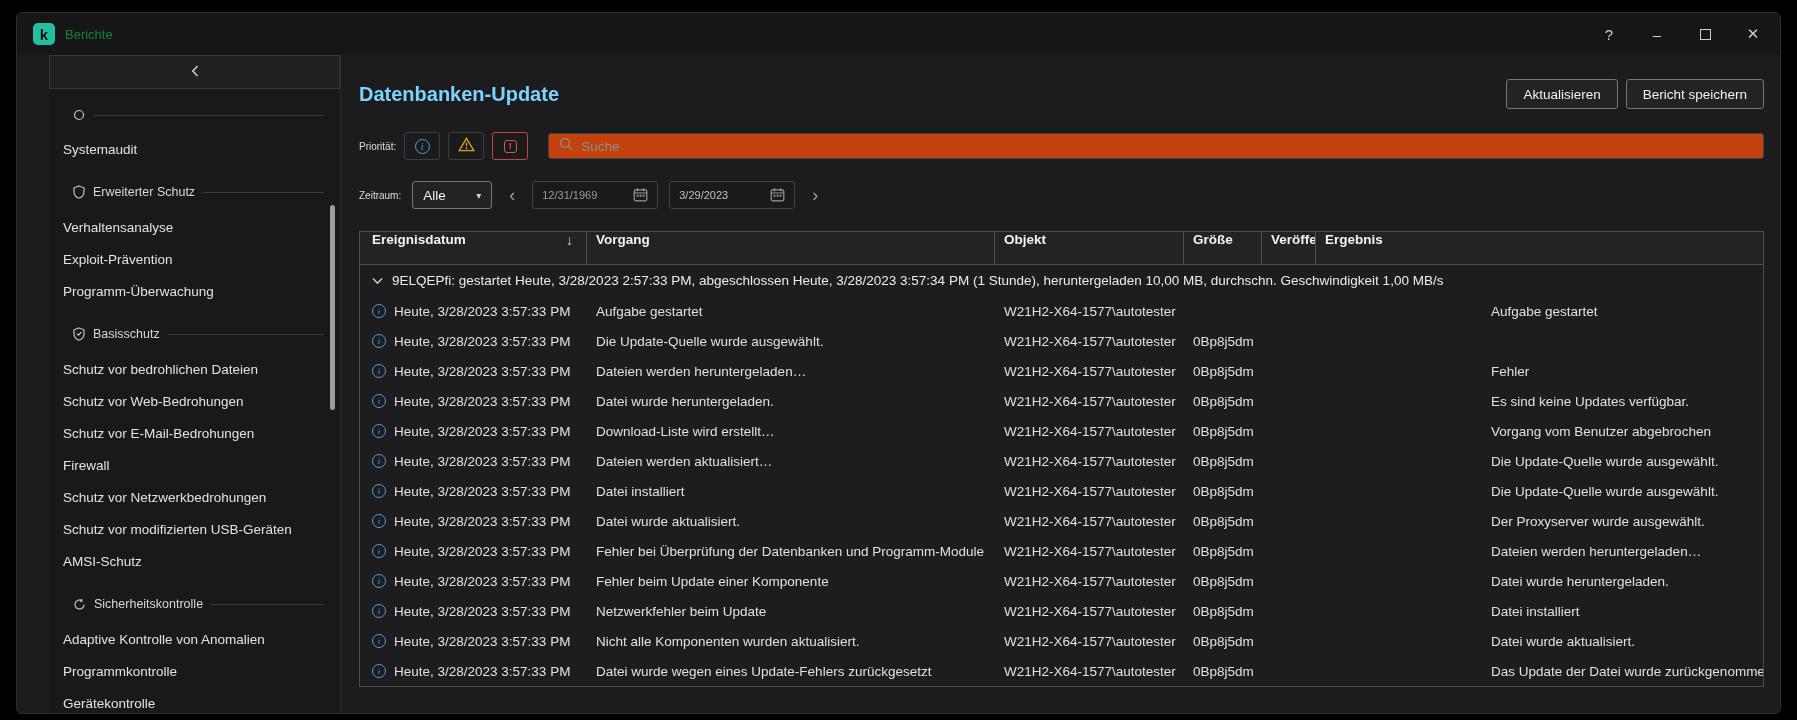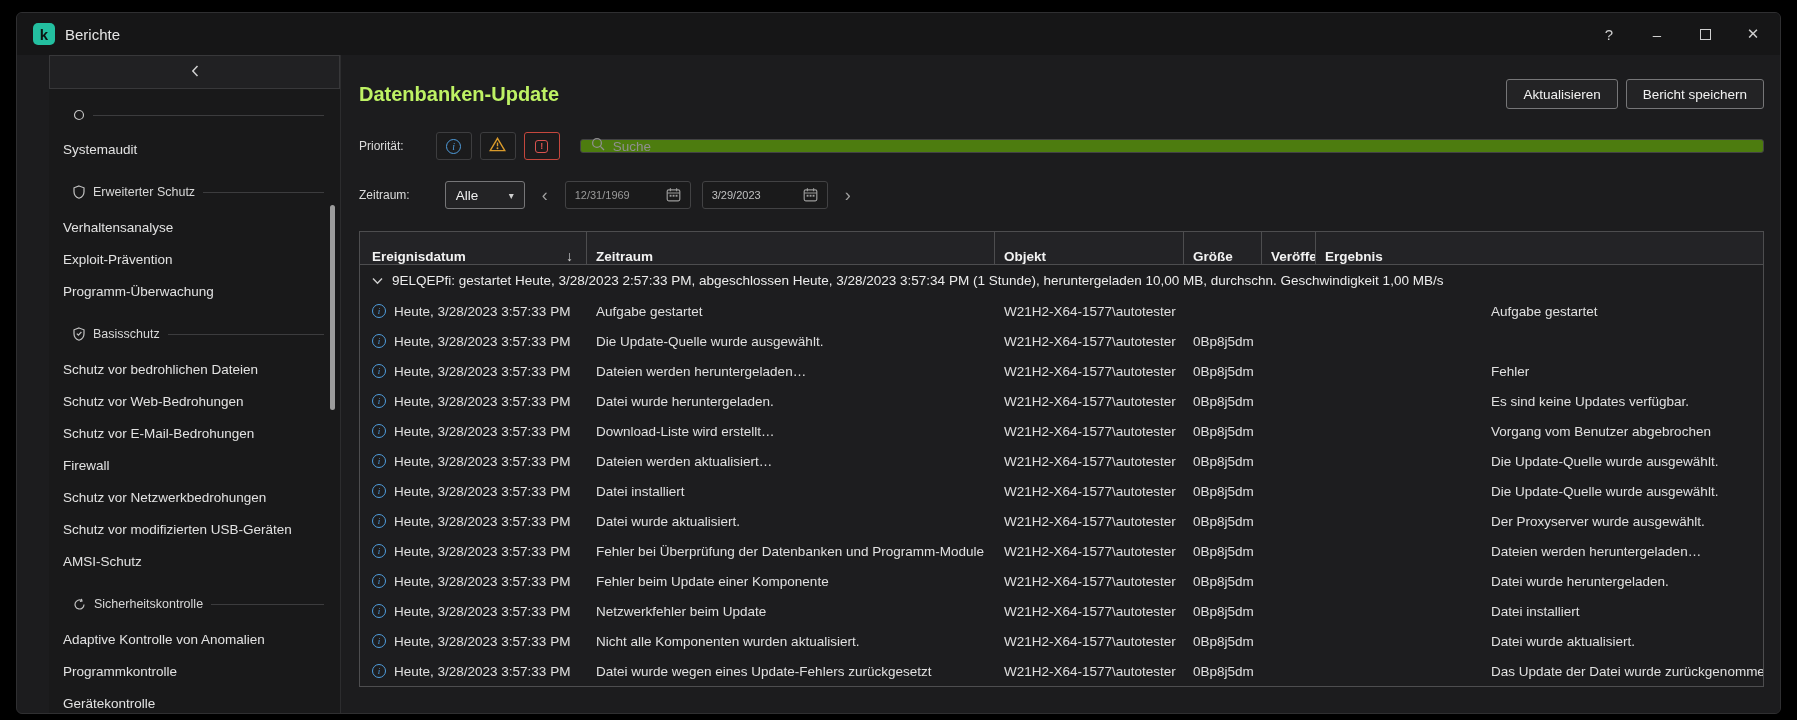--- a/index.html
+++ b/index.html
@@ -1,61 +1,61 @@
 <!DOCTYPE html>
 <html><head>
 <meta charset="utf-8">
 <style>
   *{box-sizing:border-box;margin:0;padding:0;}
   html,body{width:1797px;height:720px;background:#000;font-family:"Liberation Sans",sans-serif;overflow:hidden;}
   .window{position:absolute;left:16px;top:12px;width:1765px;height:702px;background:#1c1c1e;border:1px solid #2f2f31;border-radius:6px;overflow:hidden;display:flex;flex-direction:column;}
   
   .titlebar{height:42px;display:flex;align-items:center;padding:0 10px 0 16px;background:#161617;flex:none;}
   .logo{width:22px;height:22px;border-radius:5px;background:#23bfa0;color:#0c1512;font-weight:bold;font-size:15px;display:flex;align-items:center;justify-content:center;margin-right:10px;}
-  .app-title{font-size:15px;color:#e5e5e5;}
+  .app-title{font-size:13px;color:#15803d;}
   .tb-controls{margin-left:auto;display:flex;align-items:center;gap:14px;}
   .tb-btn{width:34px;height:28px;display:flex;align-items:center;justify-content:center;color:#cfcfcf;font-size:15px;cursor:pointer;}
   .max-box{width:11px;height:11px;border:1.5px solid #cfcfcf;display:inline-block;}
   
   .app-body{flex:1;display:flex;min-height:0;}
   .sidebar{width:292px;flex:none;background:#19191a;border-right:1px solid #2c2c2e;position:relative;overflow:hidden;margin-left:32px;}
   .collapse-bar{height:34px;border:1px solid #38383a;background:#212123;display:flex;align-items:center;justify-content:center;cursor:pointer;}
   .sb-section{margin-top:6px;}
   .sb-head{display:flex;align-items:center;gap:8px;padding:14px 16px 12px 24px;}
   .sb-ic{display:flex;align-items:center;flex:none;}
   .sb-sec-label{font-size:12.5px;color:#d8d8d8;white-space:nowrap;}
   .sb-line{flex:1;height:1px;background:#3c3c3e;}
   .sb-item{padding:0 16px 0 14px;font-size:13.5px;color:#e2e2e2;white-space:nowrap;height:32px;display:flex;align-items:center;cursor:pointer;}
   .sb-scroll-thumb{position:absolute;right:5px;top:150px;width:5px;height:205px;border-radius:3px;background:#9c9c9c;}
   
   .main{flex:1;padding:24px 16px 0 18px;display:flex;flex-direction:column;min-width:0;background:#1c1c1e;}
   .head-row{display:flex;align-items:center;height:30px;}
-  .page-title{font-size:20px;color:#bef264;font-weight:bold;}
+  .page-title{font-size:20px;color:#7dd3fc;font-weight:bold;}
   .head-buttons{margin-left:auto;display:flex;gap:8px;}
   .btn{height:30px;padding:0 16px;background:#232325;border:1px solid #767678;border-radius:3px;color:#f2f2f2;font-size:13.5px;display:flex;align-items:center;cursor:pointer;font-family:inherit;white-space:nowrap;}
   .priority-row{margin-top:22px;display:flex;align-items:center;gap:8px;height:30px;}
-  .field-label{font-size:12px;color:#dcdcdc;margin-right:24px;white-space:nowrap;}
+  .field-label{font-size:10px;color:#dcdcdc;margin-right:0;white-space:nowrap;}
   .pri-btn{width:36px;height:28px;background:#1b1b1c;border:1px solid #3d3d3f;border-radius:3px;display:flex;align-items:center;justify-content:center;cursor:pointer;flex:none;}
   .pri-btn.critical{border-color:#c4473d;}
   .info-circle{width:15px;height:15px;border:1.4px solid #4f9ddd;border-radius:50%;color:#4f9ddd;font-size:10px;display:flex;align-items:center;justify-content:center;font-family:"Liberation Serif",serif;font-style:italic;flex:none;}
   .crit-sq{width:13px;height:13px;border:1.4px solid #d9534f;border-radius:3px;color:#d9534f;font-size:9px;font-weight:bold;display:flex;align-items:center;justify-content:center;}
-  .search-box{flex:1;margin-left:12px;height:14px;background:#4d7c0f;border:1px solid #424244;border-radius:3px;display:flex;align-items:center;padding:0 10px;gap:8px;}
+  .search-box{flex:1;margin-left:12px;height:26px;background:#c2410c;border:1px solid #424244;border-radius:3px;display:flex;align-items:center;padding:0 10px;gap:8px;}
   .search-box input{flex:1;background:transparent;border:none;outline:none;color:#d8d8d8;font-size:13.5px;font-family:inherit;}
   .search-box input::placeholder{color:#8f8f8f;}
   .period-row{margin-top:20px;display:flex;align-items:center;gap:11px;height:28px;}
   .select{height:28px;min-width:80px;background:#232325;border:1px solid #767678;border-radius:3px;display:flex;align-items:center;justify-content:space-between;padding:0 10px;color:#f0f0f0;font-size:13.5px;gap:10px;cursor:pointer;}
   .caret{font-size:10px;color:#cfcfcf;}
   .nav-chev{color:#9f9f9f;font-size:18px;width:18px;text-align:center;cursor:pointer;line-height:1;}
   .date-box{height:28px;width:126px;background:#1a1a1b;border:1px solid #424244;border-radius:3px;display:flex;align-items:center;justify-content:space-between;padding:0 9px;font-size:11px;cursor:pointer;}
   .date-box .val{color:#9a9a9a;white-space:nowrap;}
   .date-box.to .val{color:#c0c0c0;}
   
   .table{margin-top:22px;border:1px solid #4d4d4f;background:#1d1d1f;}
   .thead{display:grid;grid-template-columns:226px 408px 189px 78px 54px 166px 1fr;background:#232326;border-bottom:1px solid #4d4d4f;height:33px;}
-  .th{display:flex;align-items:flex-end;padding:0 9px;font-size:13.5px;font-weight:bold;color:#f2f2f2;border-left:1px solid #4d4d4f;white-space:nowrap;overflow:hidden;cursor:pointer;}
+  .th{display:flex;align-items:flex-start;padding:0 9px;font-size:13.5px;font-weight:bold;color:#f2f2f2;border-left:1px solid #4d4d4f;white-space:nowrap;overflow:hidden;cursor:pointer;}
   .th:first-child{border-left:none;padding-left:12px;}
   .sort-ic{margin-left:auto;color:#d0d0d0;font-size:14px;font-weight:normal;padding-right:4px;}
   .group-row{height:31px;display:flex;align-items:center;gap:9px;padding-left:12px;font-size:13.5px;color:#ececec;white-space:nowrap;cursor:pointer;overflow:hidden;}
   .trow{display:grid;grid-template-columns:226px 408px 189px 78px 54px 166px 1fr;height:30px;}
   .tcell{display:flex;align-items:center;padding:0 10px;font-size:13.5px;color:#e0e0e0;white-space:nowrap;overflow:hidden;}
   .tcell.c-date{gap:8px;padding-left:12px;}
   .info-ic{width:14px;height:14px;border:1.3px solid #4f9ddd;border-radius:50%;color:#4f9ddd;font-size:9px;display:flex;align-items:center;justify-content:center;font-family:"Liberation Serif",serif;font-style:italic;flex:none;}
 </style>
 </head>
 <body>
@@ -225,21 +225,21 @@
                 <rect x="9.6" y="7.8" width="1.9" height="1.9" fill="#9a9a9a"></rect>
               </svg>
           </span>
         </div>
         <span class="nav-chev">›</span>
       </div>
 
       <div class="table">
         <div class="thead" id="thead">
             <div class="th">Ereignisdatum<span class="sort-ic">↓</span></div>
-            <div class="th">Zeitraum</div>
+            <div class="th">Vorgang</div>
             <div class="th">Objekt</div>
             <div class="th">Größe</div>
             <div class="th">Veröffentlichungsdatum</div>
             <div class="th">Ergebnis</div>
           </div>
         <div class="group-row">
           <span>
             <svg width="11" height="8" viewBox="0 0 11 8">
                 <path d="M1 1.6 5.5 6.2 10 1.6" fill="none" stroke="#cfcfcf" stroke-width="1.4"></path>
               </svg>

